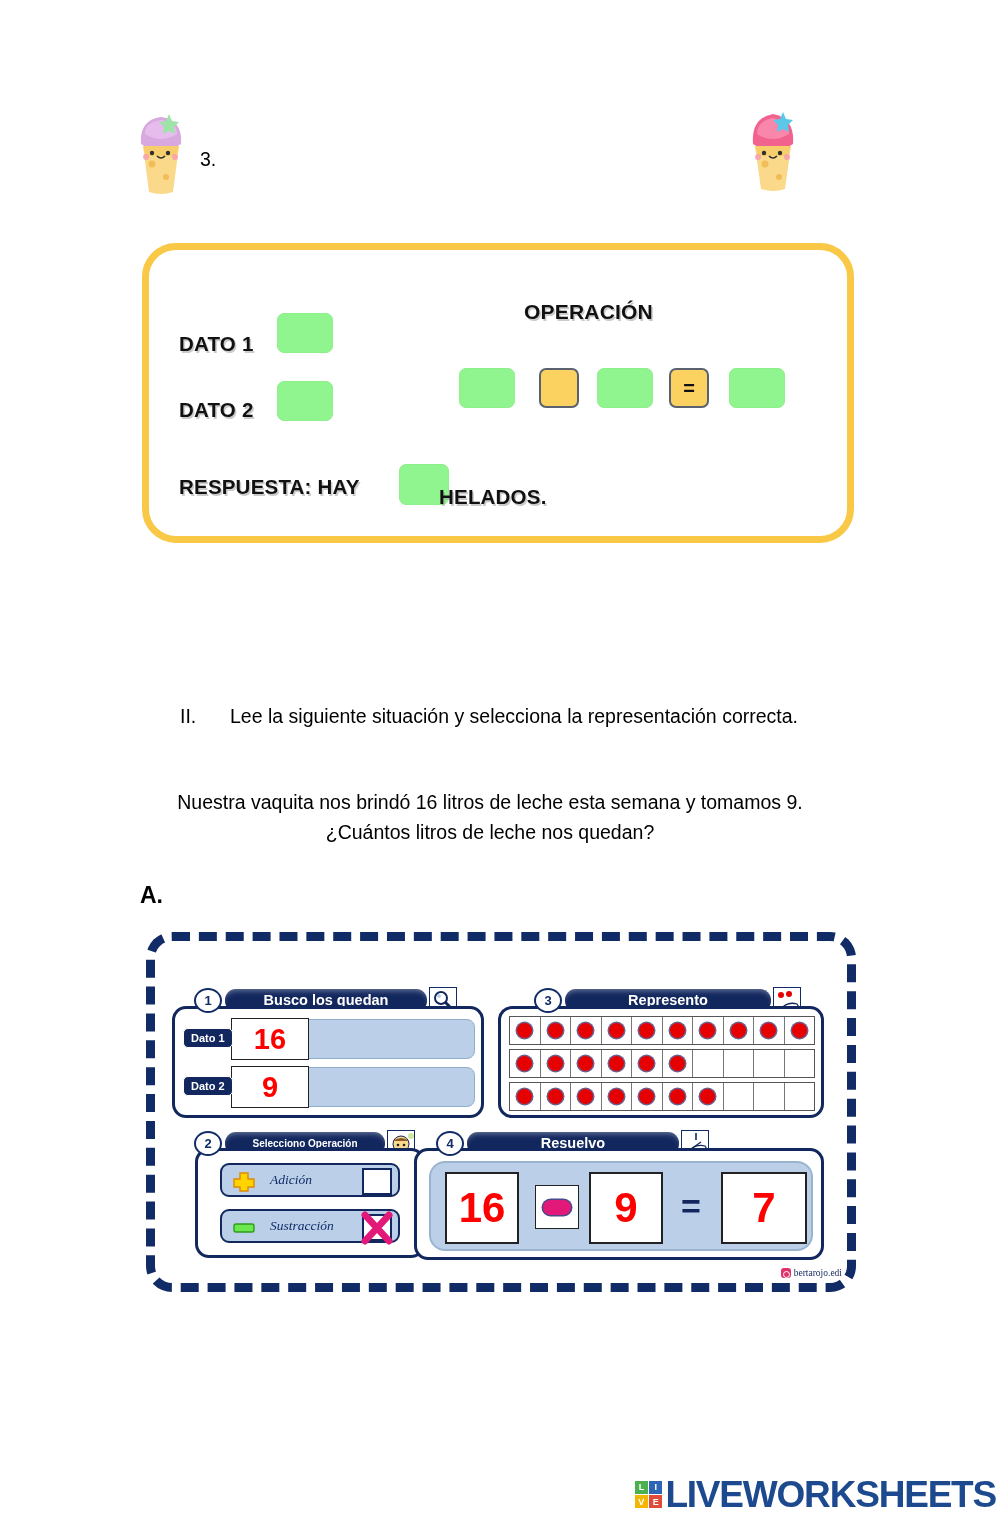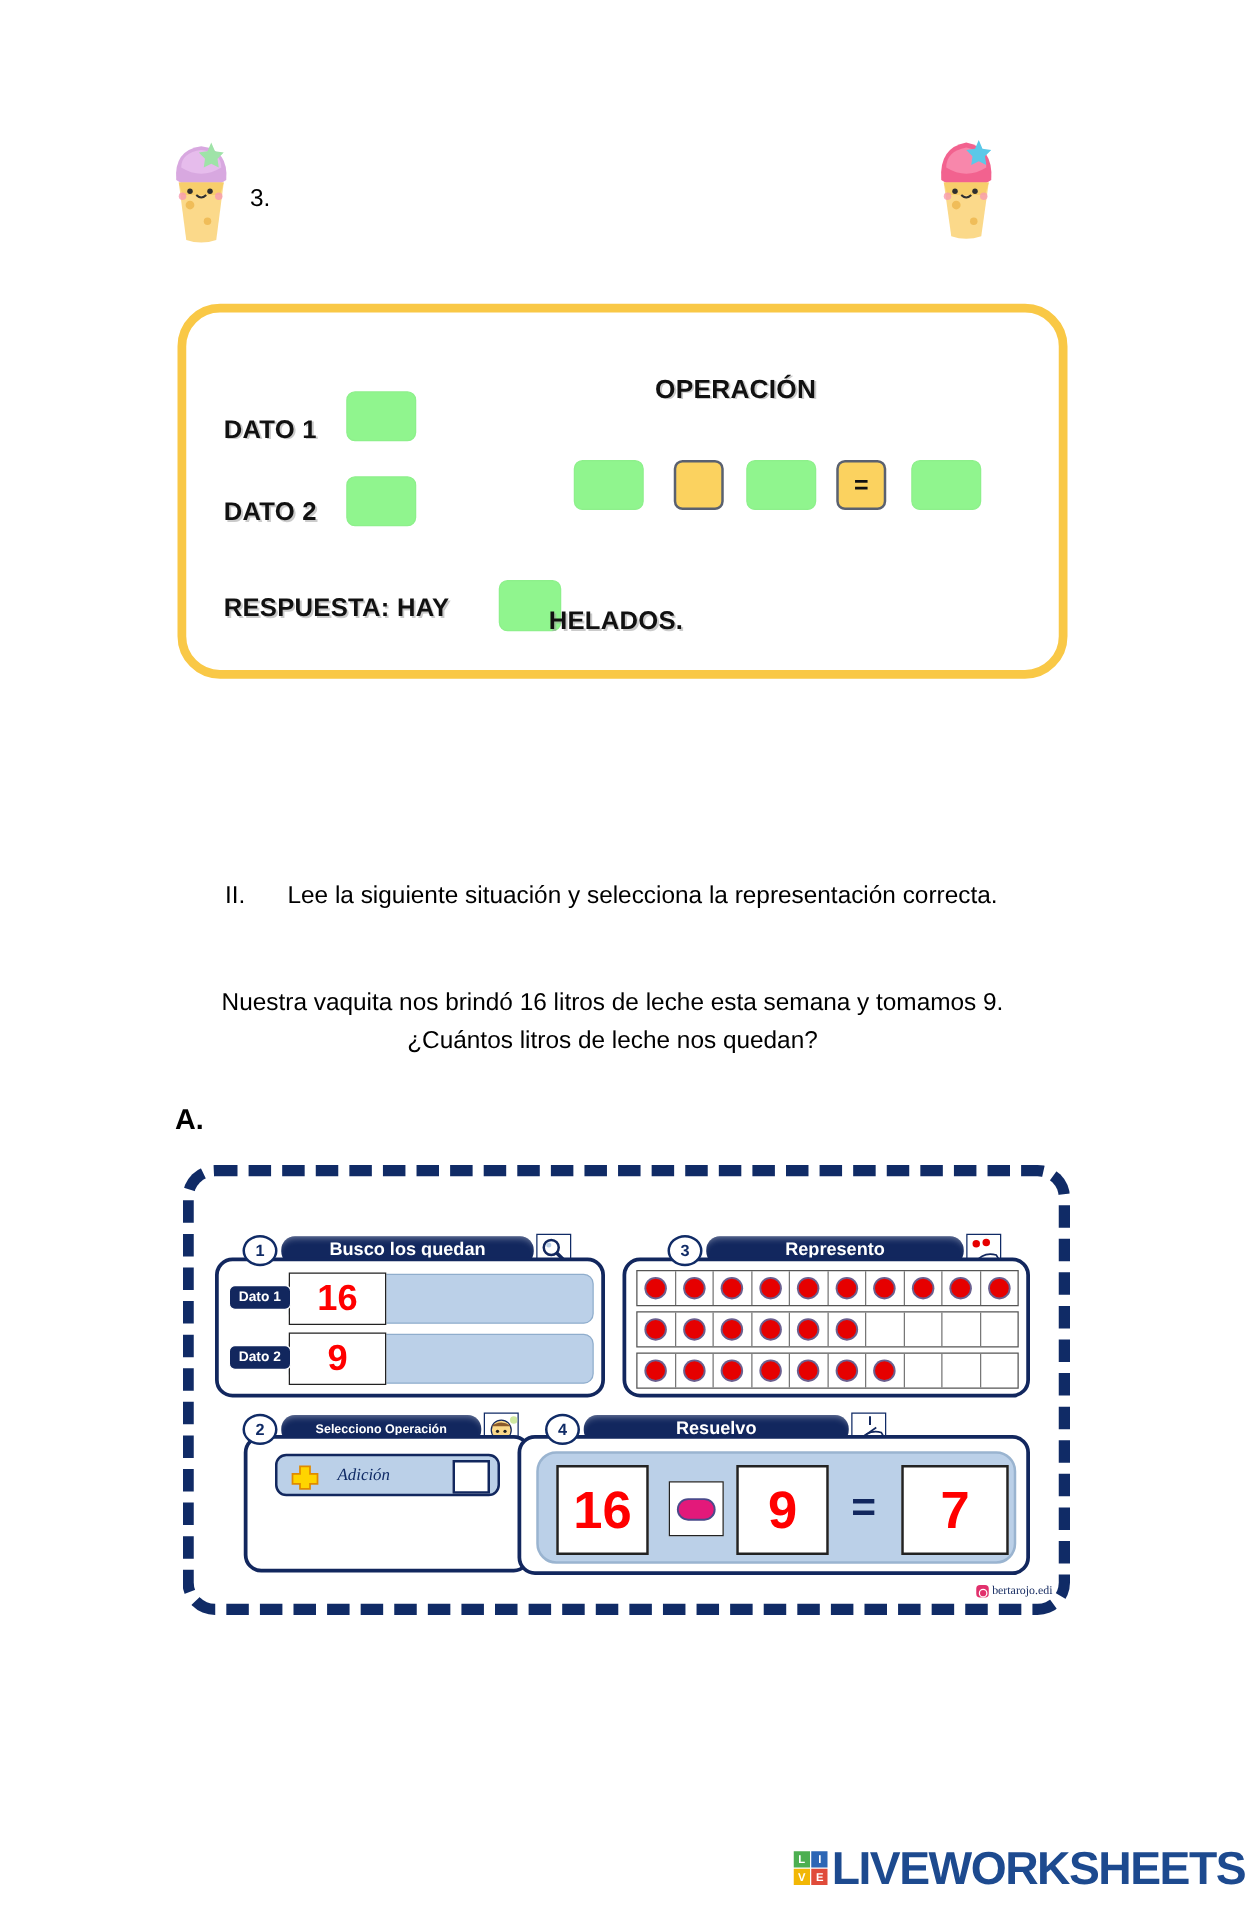--- a/index.html
+++ b/index.html
@@ -480,20 +480,34 @@
   <div class="panel-body" id="p2-body">
     <div class="op-choice" id="op-choice-add">
       <div class="op-sign">
         <svg viewBox="0 0 26 22" width="26" height="22">
           <path d="M9 2 h8 v6 h6 v8 h-6 v4 h-8 v-4 h-6 v-8 h6 z" fill="#FFD400" stroke="#E08A00" stroke-width="1.4"></path>
         </svg>
       </div>
       <span class="op-word">Adición</span>
       <div class="op-check"></div>
     </div>
+    <div class="op-choice" id="op-choice-sub">
+      <div class="op-sign">
+        <svg viewBox="0 0 26 22" width="26" height="22">
+          <rect x="3" y="7" width="20" height="8" rx="2" fill="#6CE84F" stroke="#2E9A1C" stroke-width="1.4"></rect>
+        </svg>
+      </div>
+      <span class="op-word">Sustracción</span>
+      <div class="op-check"></div>
+      <div class="xmark">
+        <svg viewBox="0 0 38 38" width="38" height="38">
+          <path d="M7 6 L31 32 M31 6 L7 32" stroke="#E3197A" stroke-width="7" stroke-linecap="round"></path>
+        </svg>
+      </div>
+    </div>
   </div>
 
   <div class="panel-head" id="p4-head">
     <div class="panel-num">4</div>
     <div class="panel-bar">Resuelvo</div>
     <div class="panel-icon">
       <svg viewBox="0 0 28 26" width="28" height="26">
         <line x1="14" y1="2" x2="14" y2="9" stroke="#12275E" stroke-width="1.6"></line>
         <path d="M5 22 q8 -10 18 -7 l3 5 -7 4 z" fill="#fff" stroke="#12275E" stroke-width="1.3"></path>
         <line x1="9" y1="18" x2="19" y2="11" stroke="#12275E" stroke-width="1.3"></line>

